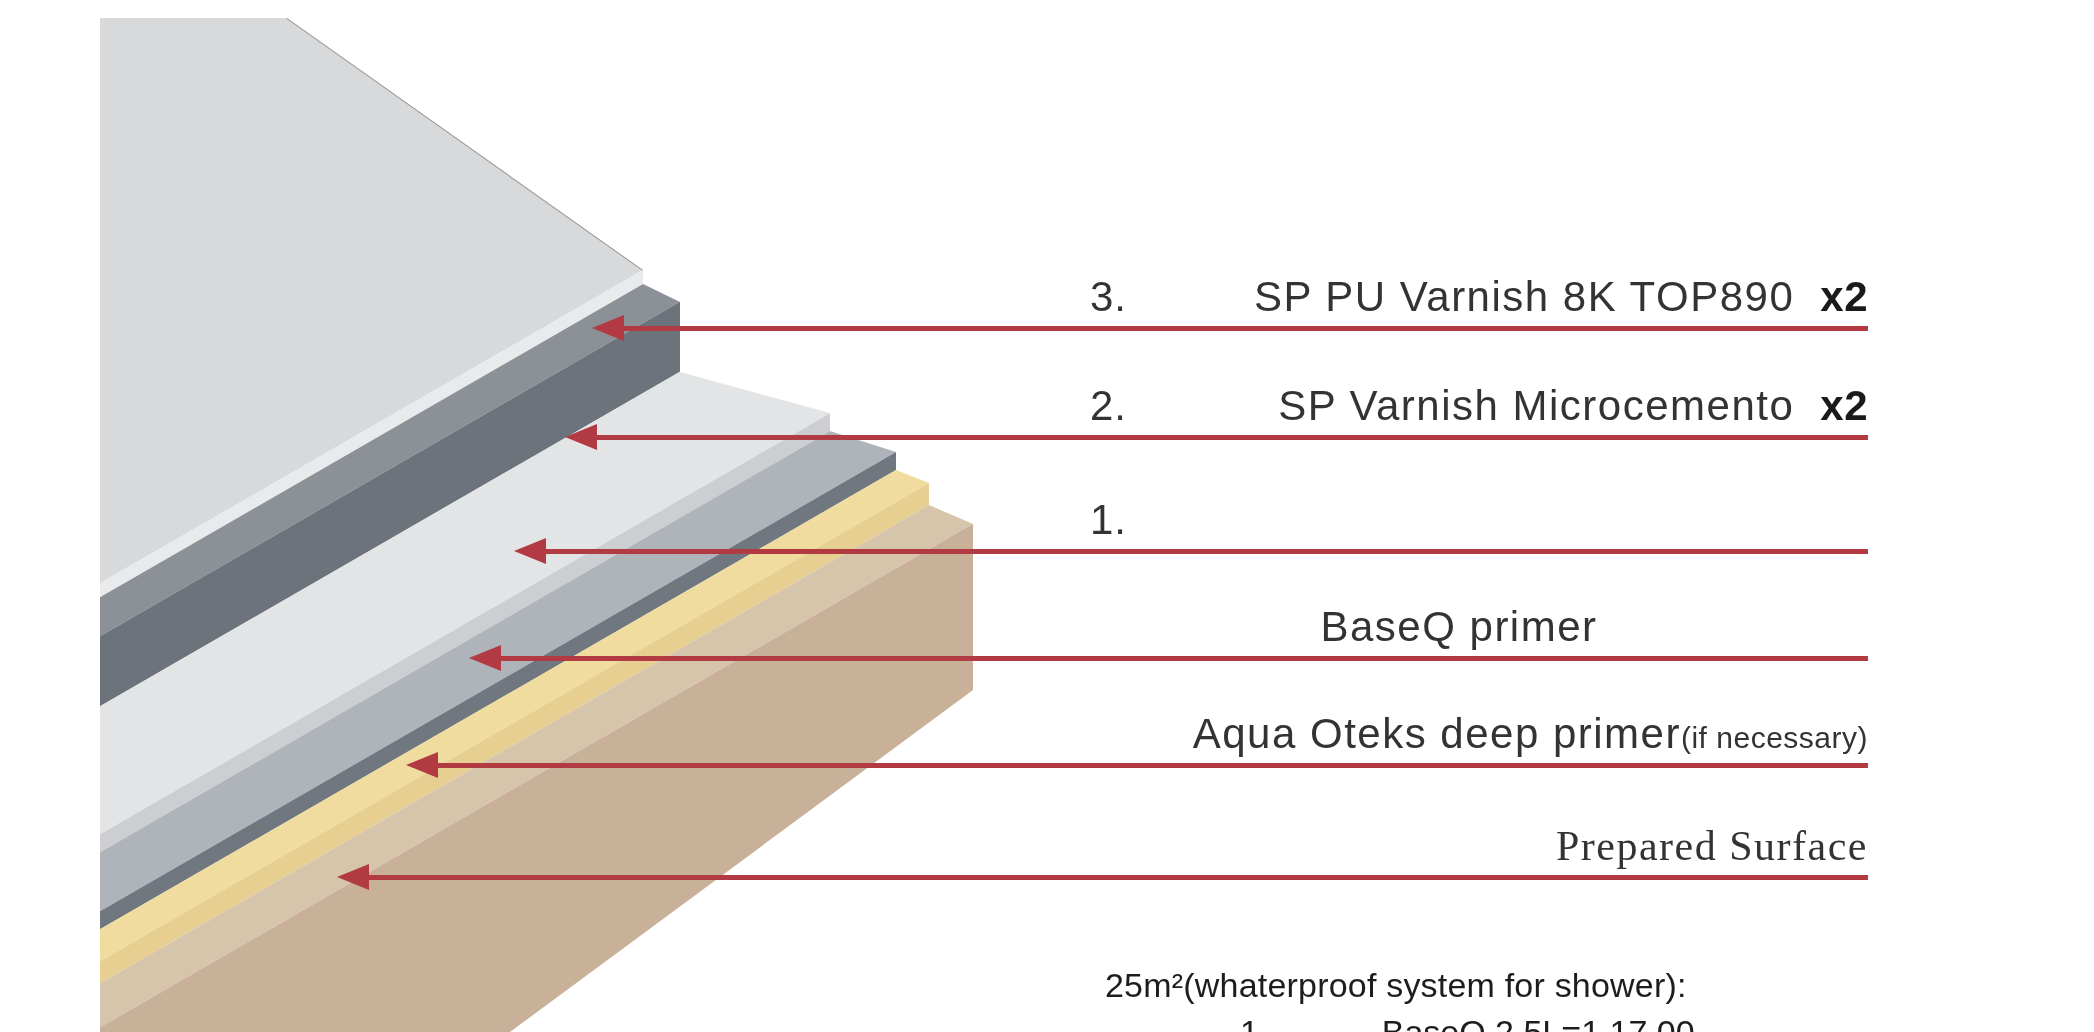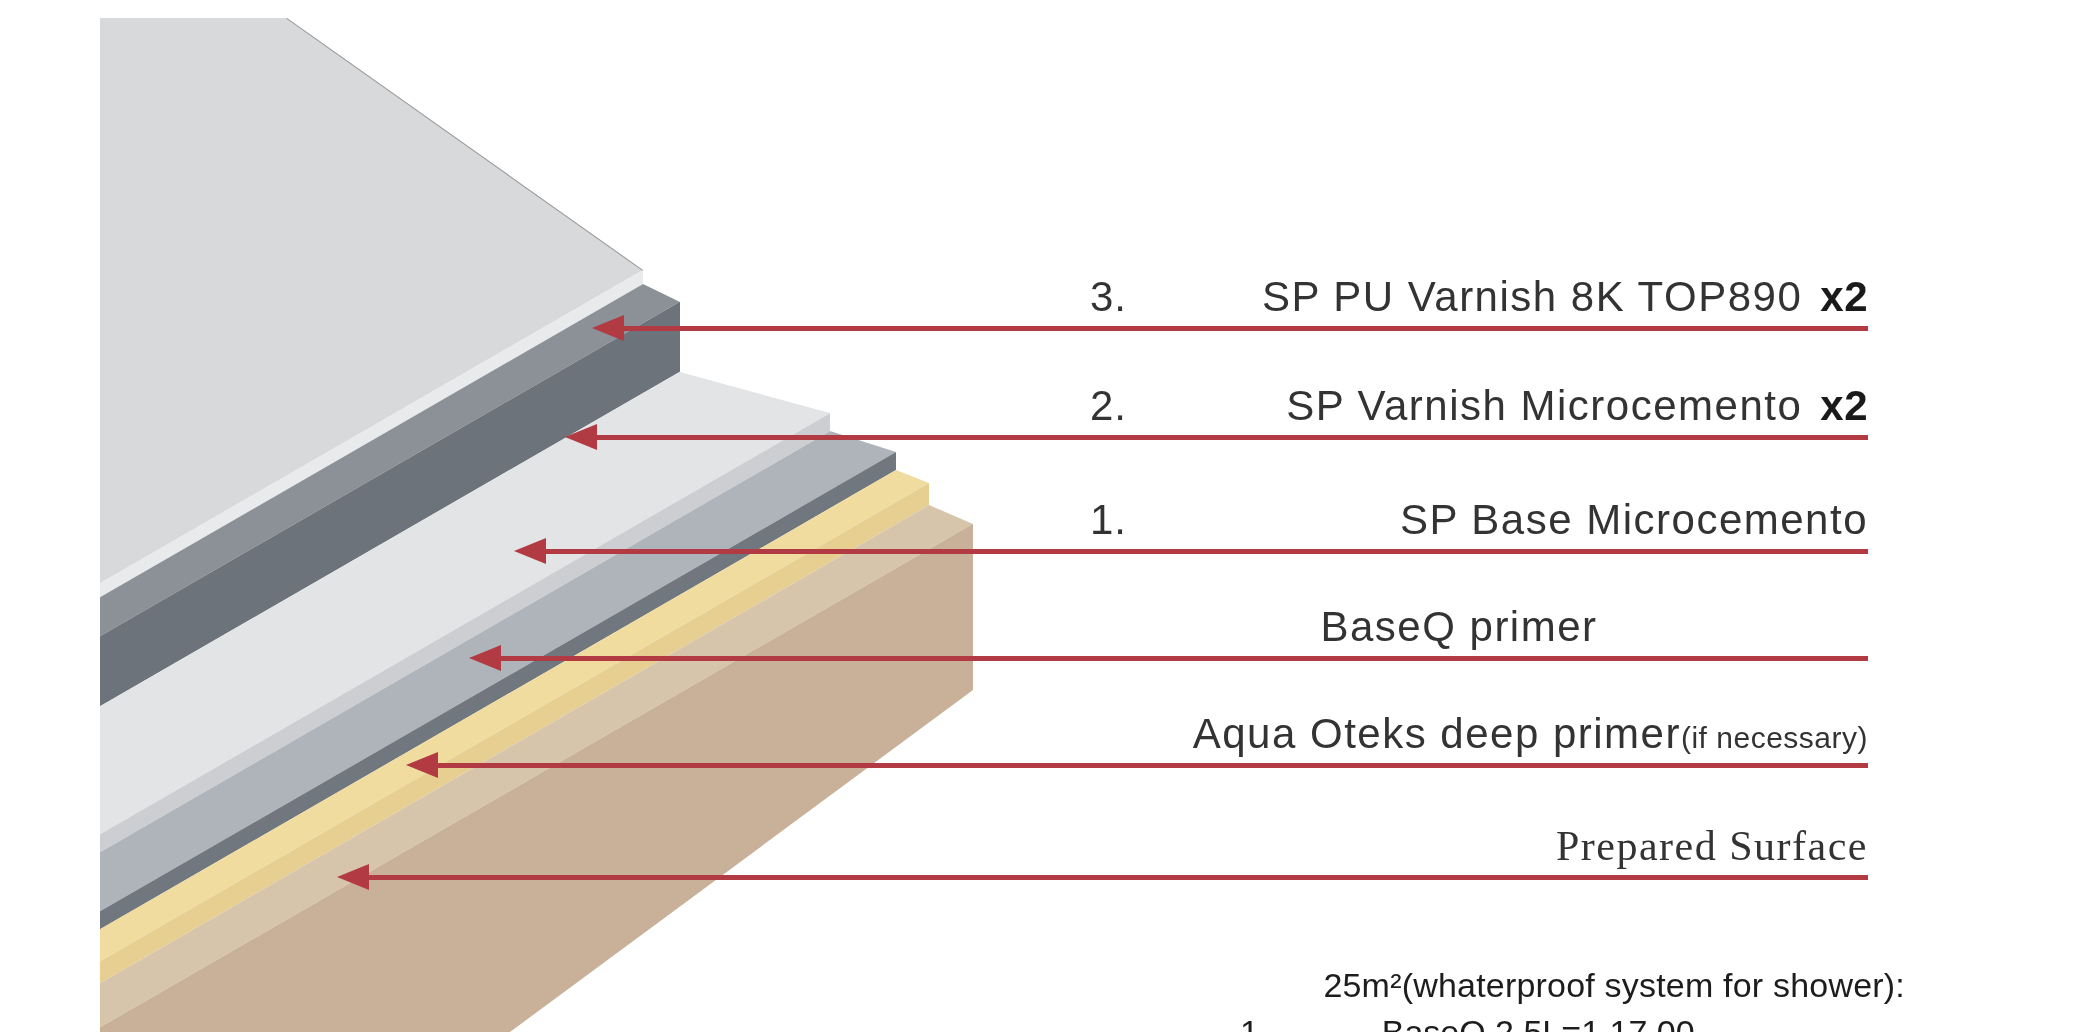--- a/index.html
+++ b/index.html
@@ -26,28 +26,28 @@
     position:absolute;left:1050px;width:818px;height:54px;
     line-height:54px;text-align:right;
     font-size:42px;color:#333333;letter-spacing:1.5px;
     white-space:nowrap;
   }
   .layer-number{
     position:absolute;left:40px;top:0;
     font-size:42px;color:#333333;letter-spacing:1px;
   }
   .count-badge{
-    font-weight:bold;color:#1a1a1a;margin-left:18px;letter-spacing:0.5px;
+    font-weight:bold;color:#1a1a1a;margin-left:26px;letter-spacing:0.5px;
   }
   .small-note{
     font-size:30px;letter-spacing:0.5px;color:#333333;
   }
   .footer-note{
     position:absolute;left:1105px;top:966px;width:800px;
-    text-align:right;font-size:34px;color:#1d1d1d;letter-spacing:0.2px;
+    text-align:left;font-size:34px;color:#1d1d1d;letter-spacing:0.2px;
     white-space:pre;
   }
   .footer-partial{
     position:absolute;left:1240px;top:1013px;
     font-size:34px;color:#1d1d1d;white-space:pre;
   }
 </style>
 </head>
 <body>
 
@@ -103,21 +103,20 @@
       <span class="layer-number">2.</span>
       <span>SP Varnish Microcemento</span><span class="count-badge">x2</span>
     </div>
     <div class="callout-arrowhead" style="left:565px;top:424px;"></div>
     <div class="callout-line" style="left:593px;top:435px;width:1275px;"></div>
   </div>
 
   <div>
     <div class="callout-label" style="top:493px;">
       <span class="layer-number">1.</span>
-      <span>SP Base Microcemento</span>
     </div>
     <div class="callout-arrowhead" style="left:514px;top:538px;"></div>
     <div class="callout-line" style="left:542px;top:549px;width:1326px;"></div>
   </div>
 
   <div>
     <div class="callout-label" style="top:600px;text-align:center;">
       <span>BaseQ primer</span>
     </div>
     <div class="callout-arrowhead" style="left:469px;top:645px;"></div>

